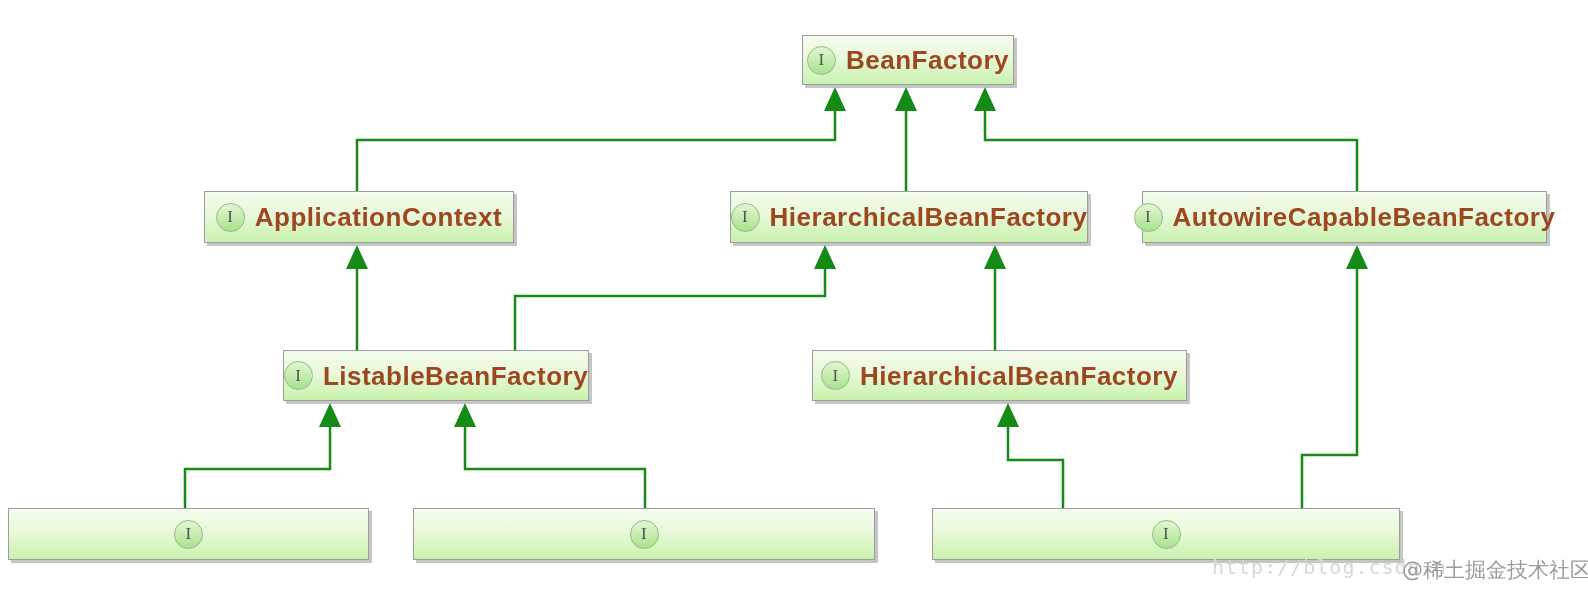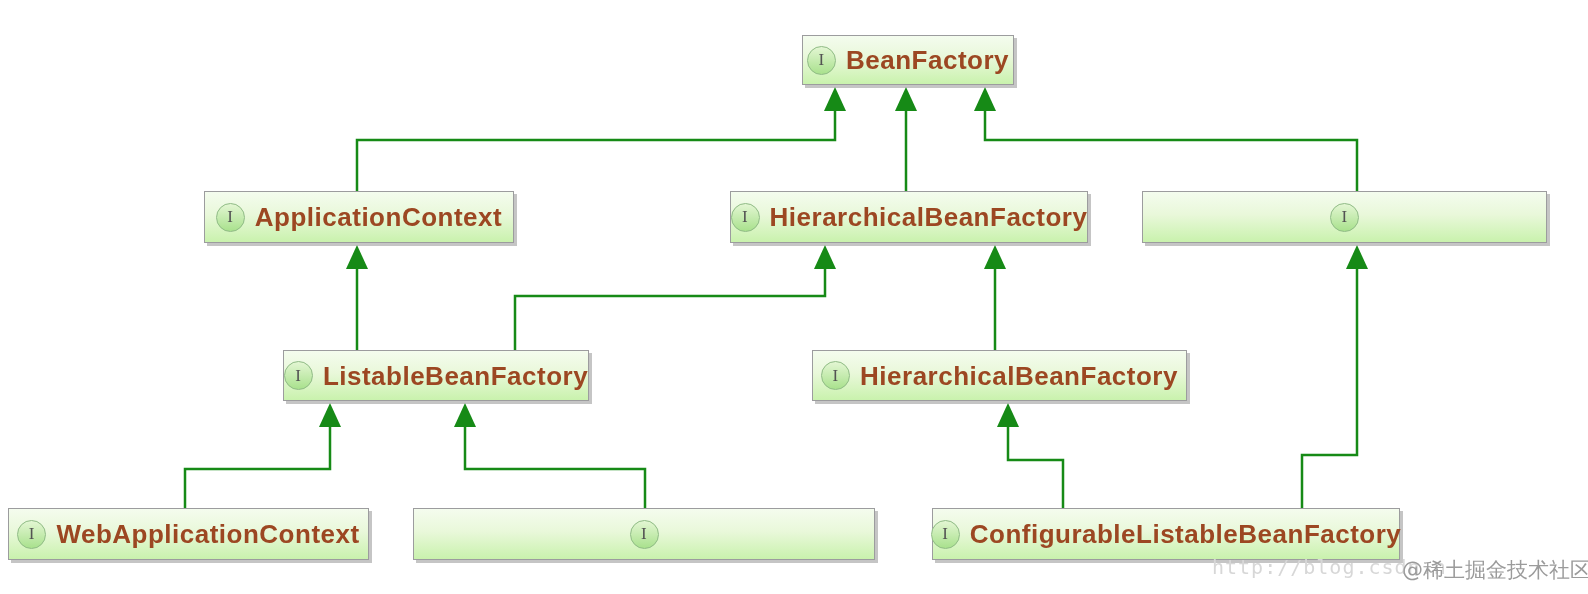--- a/index.html
+++ b/index.html
@@ -80,33 +80,32 @@
     <div class="node" style="left: 204px; top: 191px; width: 310px; height: 52px;">
       <span class="iface-icon">I</span>
       <span class="node-label">ApplicationContext</span>
     </div>
     <div class="node" style="left: 730px; top: 191px; width: 358px; height: 52px;">
       <span class="iface-icon">I</span>
       <span class="node-label">HierarchicalBeanFactory</span>
     </div>
     <div class="node" style="left: 1142px; top: 191px; width: 405px; height: 52px;">
       <span class="iface-icon">I</span>
+      <span class="node-label">AutowireCapableBeanFactory</span>
     </div>
     <div class="node" style="left: 283px; top: 350px; width: 306px; height: 51px;">
       <span class="iface-icon">I</span>
       <span class="node-label">ListableBeanFactory</span>
     </div>
     <div class="node" style="left: 812px; top: 350px; width: 375px; height: 51px;">
       <span class="iface-icon">I</span>
       <span class="node-label">HierarchicalBeanFactory</span>
     </div>
     <div class="node" style="left: 8px; top: 508px; width: 361px; height: 52px;">
       <span class="iface-icon">I</span>
-      <span class="node-label">WebApplicationContext</span>
     </div>
     <div class="node" style="left: 413px; top: 508px; width: 462px; height: 52px;">
       <span class="iface-icon">I</span>
     </div>
     <div class="node" style="left: 932px; top: 508px; width: 468px; height: 52px;">
       <span class="iface-icon">I</span>
-      <span class="node-label">ConfigurableListableBeanFactory</span>
     </div>
   </div>
 
 </body></html>

